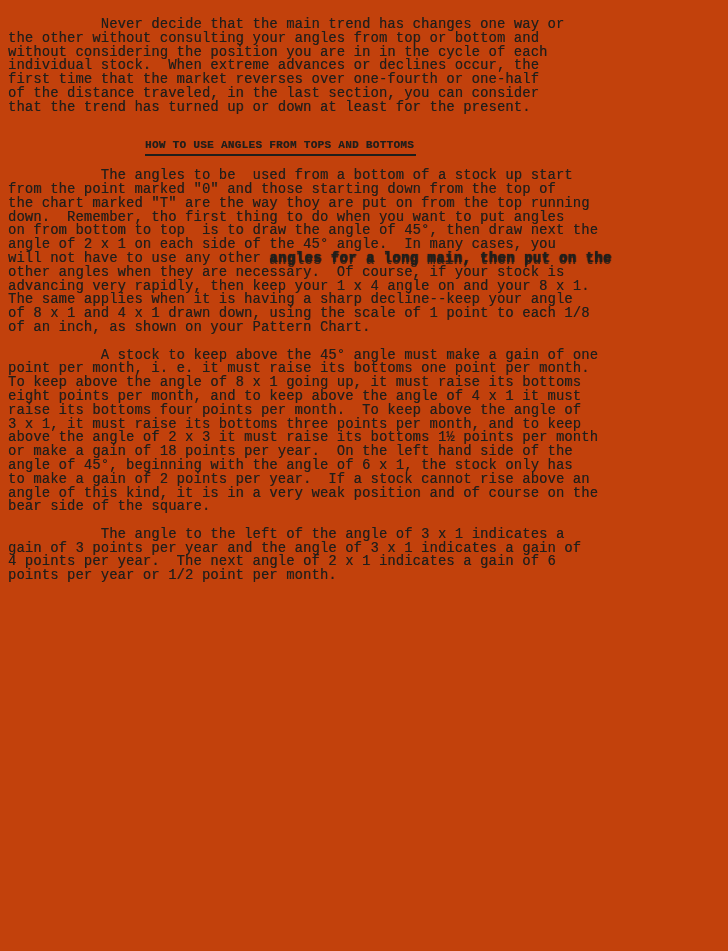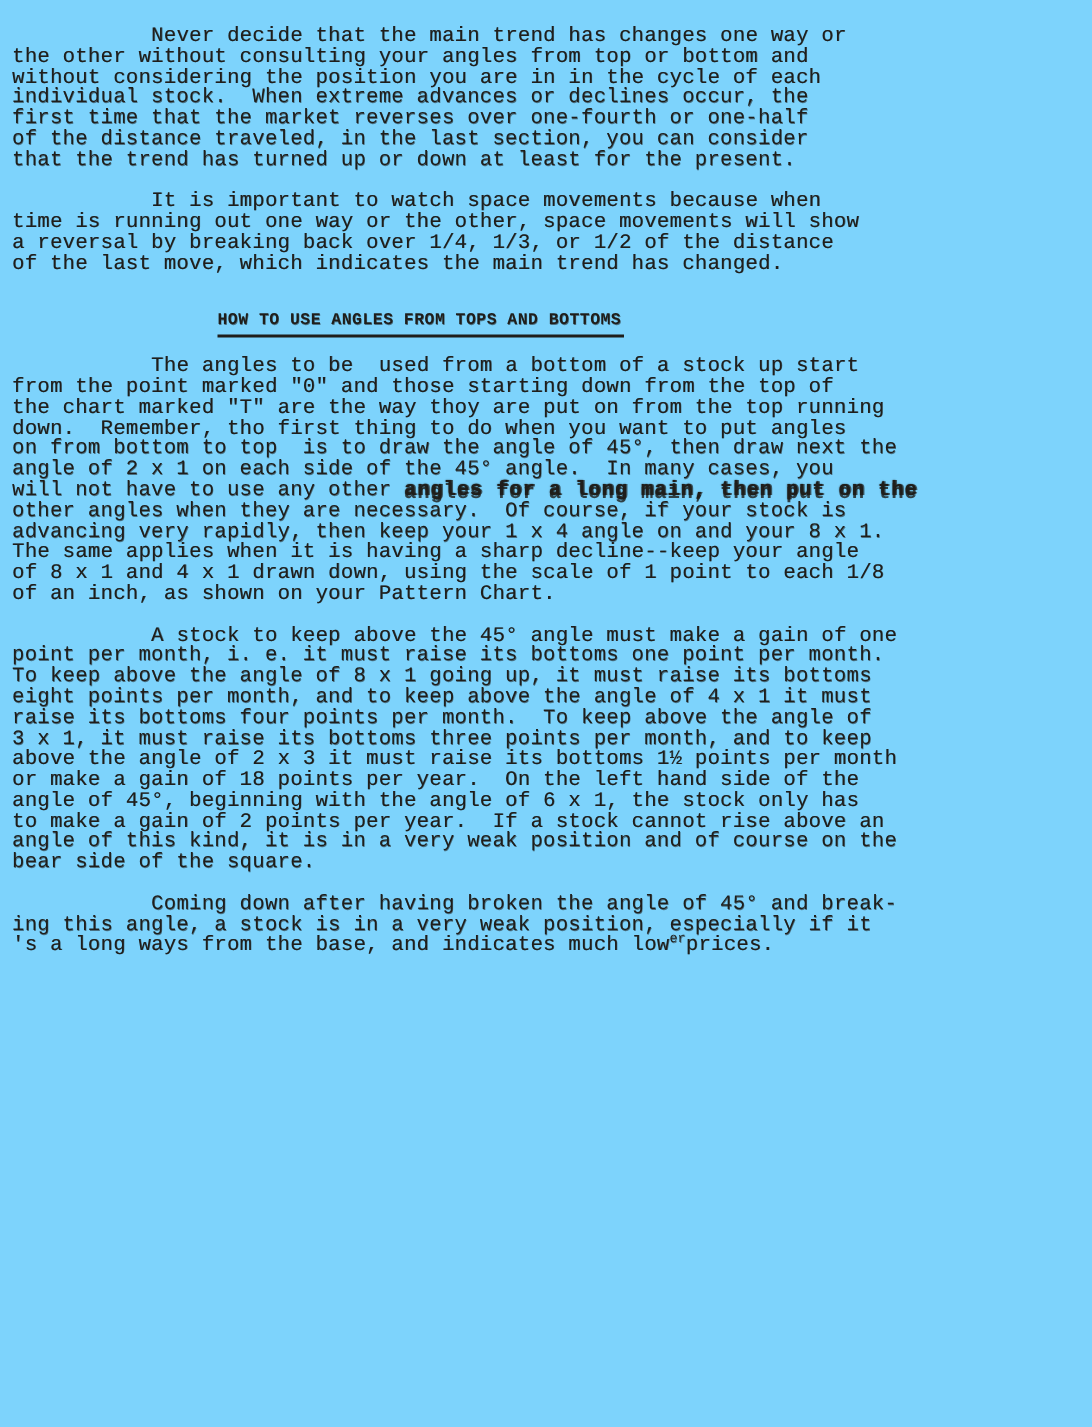--- a/index.html
+++ b/index.html
@@ -7,21 +7,21 @@
     padding: 0;
     background: #e9e9e6;
   }
   .page {
     position: relative;
     width: 728px;
     height: 951px;
     box-sizing: border-box;
     margin: 0;
     padding: 18px 28px 0 8px;
-    background: #7dd3fc;
+    background: #c2410c;
     color: #1f1e1b;
     font-family: "Liberation Mono", "DejaVu Sans Mono", monospace;
     font-size: 13.8px;
     line-height: 13.8px;
     letter-spacing: 0.15px;
     overflow: hidden;
     
     text-shadow: 0.35px 0.35px 0 rgba(31, 30, 27, 0.55);
   }
   .para {
@@ -62,24 +62,20 @@
 <div class="page">
 
   <p class="para">           Never decide that the main trend has changes one way or
 the other without consulting your angles from top or bottom and
 without considering the position you are in in the cycle of each
 individual stock.  When extreme advances or declines occur, the
 first time that the market reverses over one-fourth or one-half
 of the distance traveled, in the last section, you can consider
 that the trend has turned up or down at least for the present.</p>
 
-  <p class="para">           It is important to watch space movements because when
-time is running out one way or the other, space movements will show
-a reversal by breaking back over 1/4, 1/3, or 1/2 of the distance
-of the last move, which indicates the main trend has changed.</p>
 
   <div class="heading-row">
     <h2 class="heading">HOW TO USE ANGLES FROM TOPS AND BOTTOMS</h2>
   </div>
 
   <p class="para"><span>           The angles to be  used from a bottom of a stock up start
 from the point marked "0" and those starting down from the top of
 the chart marked "T" are the way thoy are put on from the top running
 down.  Remember, tho first thing to do when you want to put angles
 on from bottom to top  is to draw the angle of 45°, then draw next the
@@ -97,18 +93,19 @@
 eight points per month, and to keep above the angle of 4 x 1 it must
 raise its bottoms four points per month.  To keep above the angle of
 3 x 1, it must raise its bottoms three points per month, and to keep
 above the angle of 2 x 3 it must raise its bottoms 1½ points per month
 or make a gain of 18 points per year.  On the left hand side of the
 angle of 45°, beginning with the angle of 6 x 1, the stock only has
 to make a gain of 2 points per year.  If a stock cannot rise above an
 angle of this kind, it is in a very weak position and of course on the
 bear side of the square.</p>
 
+  <p class="para">           The angle to the left of the angle of 3 x 1 indicates a
+gain of 3 points per year and the angle of 3 x 1 indicates a gain of
+4 points per year.  The next angle of 2 x 1 indicates a gain of 6
+points per year or 1/2 point per month.</p>
 
-  <p class="para"><span>           Coming down after having broken the angle of 45° and break-
-ing this angle, a stock is in a very weak position, especially if it
-'s a long ways from the base, and indicates much low</span><sup class="sup">er</sup><span>prices.</span></p>
 
 </div>
 
 </body></html>

